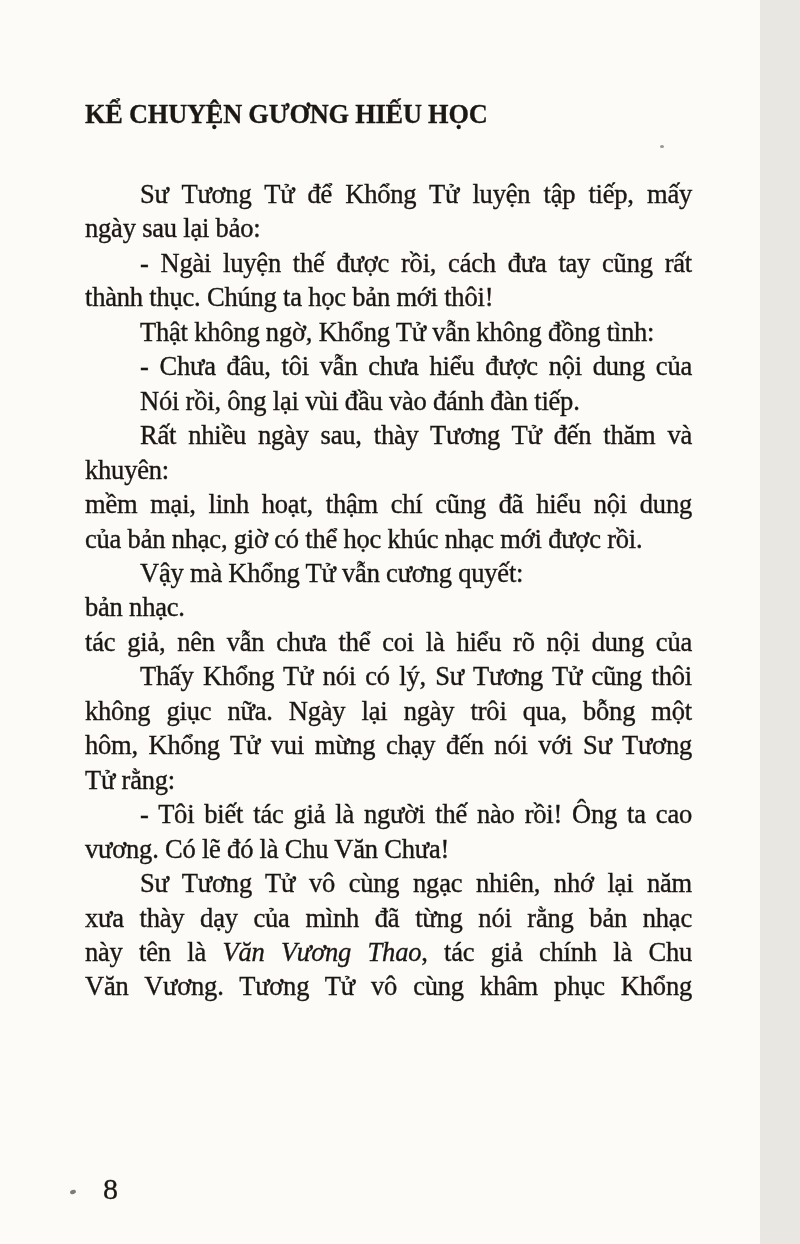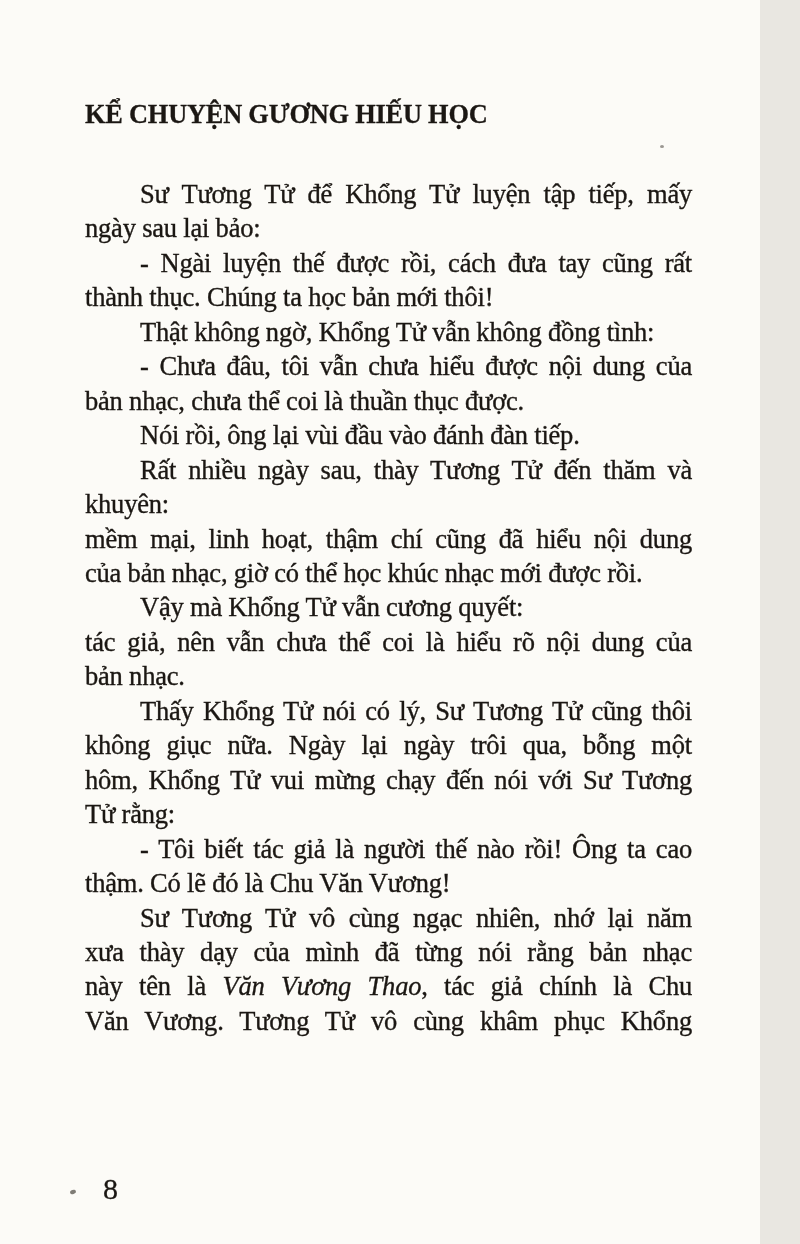--- a/index.html
+++ b/index.html
@@ -75,35 +75,34 @@
 
   <div class="speck s1"></div>
 
   <div class="body-text">
       <div class="line ind just"><span>Sư Tương Tử để Khổng Tử luyện tập tiếp, mấy</span></div>
       <div class="line"><span>ngày sau lại bảo:</span></div>
       <div class="line ind just"><span>- Ngài luyện thế được rồi, cách đưa tay cũng rất</span></div>
       <div class="line"><span>thành thục. Chúng ta học bản mới thôi!</span></div>
       <div class="line ind"><span>Thật không ngờ, Khổng Tử vẫn không đồng tình:</span></div>
       <div class="line ind just"><span>- Chưa đâu, tôi vẫn chưa hiểu được nội dung của</span></div>
-      <div class="line"><span>bản nhạc, chưa thể coi là thuần thục được.</span></div>
       <div class="line ind"><span>Nói rồi, ông lại vùi đầu vào đánh đàn tiếp.</span></div>
       <div class="line ind just"><span>Rất nhiều ngày sau, thày Tương Tử đến thăm và</span></div>
       <div class="line"><span>khuyên:</span></div>
       <div class="line just"><span>mềm mại, linh hoạt, thậm chí cũng đã hiểu nội dung</span></div>
       <div class="line"><span>của bản nhạc, giờ có thể học khúc nhạc mới được rồi.</span></div>
       <div class="line ind"><span>Vậy mà Khổng Tử vẫn cương quyết:</span></div>
+      <div class="line"><span>bản nhạc.</span></div>
       <div class="line just"><span>tác giả, nên vẫn chưa thể coi là hiểu rõ nội dung của</span></div>
-      <div class="line"><span>bản nhạc.</span></div>
       <div class="line ind just"><span>Thấy Khổng Tử nói có lý, Sư Tương Tử cũng thôi</span></div>
       <div class="line just"><span>không giục nữa. Ngày lại ngày trôi qua, bỗng một</span></div>
       <div class="line just"><span>hôm, Khổng Tử vui mừng chạy đến nói với Sư Tương</span></div>
       <div class="line"><span>Tử rằng:</span></div>
       <div class="line ind just"><span>- Tôi biết tác giả là người thế nào rồi! Ông ta cao</span></div>
-      <div class="line"><span>thậm. Có lẽ đó là Chu Văn Vương!</span></div>
+      <div class="line"><span>vương. Có lẽ đó là Chu Văn Chưa!</span></div>
       <div class="line ind just"><span>Sư Tương Tử vô cùng ngạc nhiên, nhớ lại năm</span></div>
       <div class="line just"><span>xưa thày dạy của mình đã từng nói rằng bản nhạc</span></div>
       <div class="line just"><span>này tên là </span><em>Văn Vương Thao</em><span>, tác giả chính là Chu</span></div>
       <div class="line just"><span>Văn Vương. Tương Tử vô cùng khâm phục Khổng</span></div>
     </div>
 
   <div class="speck s2"></div>
 
   <div class="page-number">8</div>
 

